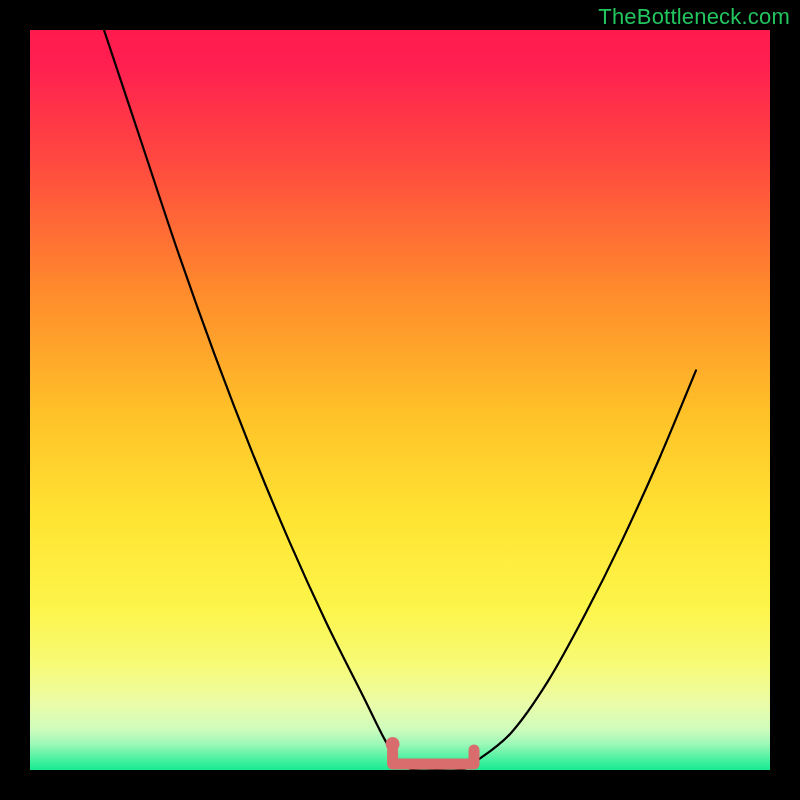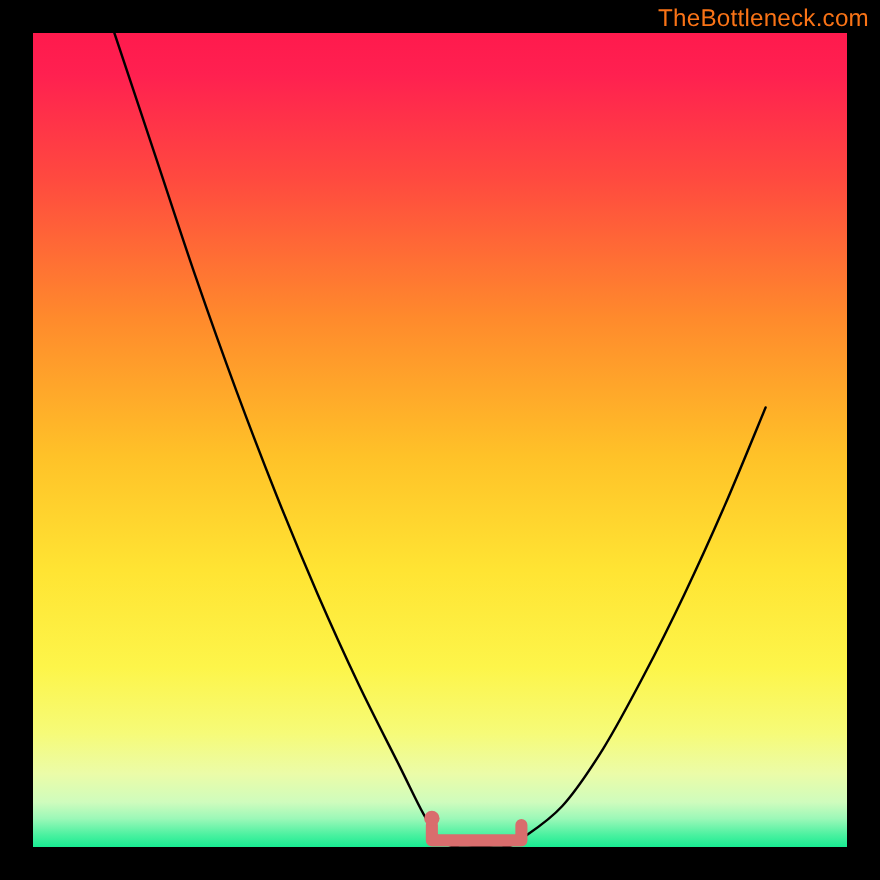--- a/index.html
+++ b/index.html
@@ -20,21 +20,21 @@
     overflow: hidden;
   }
   .gradient {
     position: absolute;
     left: 0; top: 0; right: 0; bottom: 0;
   }
   .watermark {
     position: absolute;
     top: 4px;
     right: 10px;
-    color: #f97316;
+    color: #22c55e;
     font-size: 22px;
     font-weight: 500;
     letter-spacing: 0.2px;
     z-index: 20;
   }
   svg.curve {
     position: absolute;
     left: 0; top: 0;
     width: 740px;
     height: 740px;

